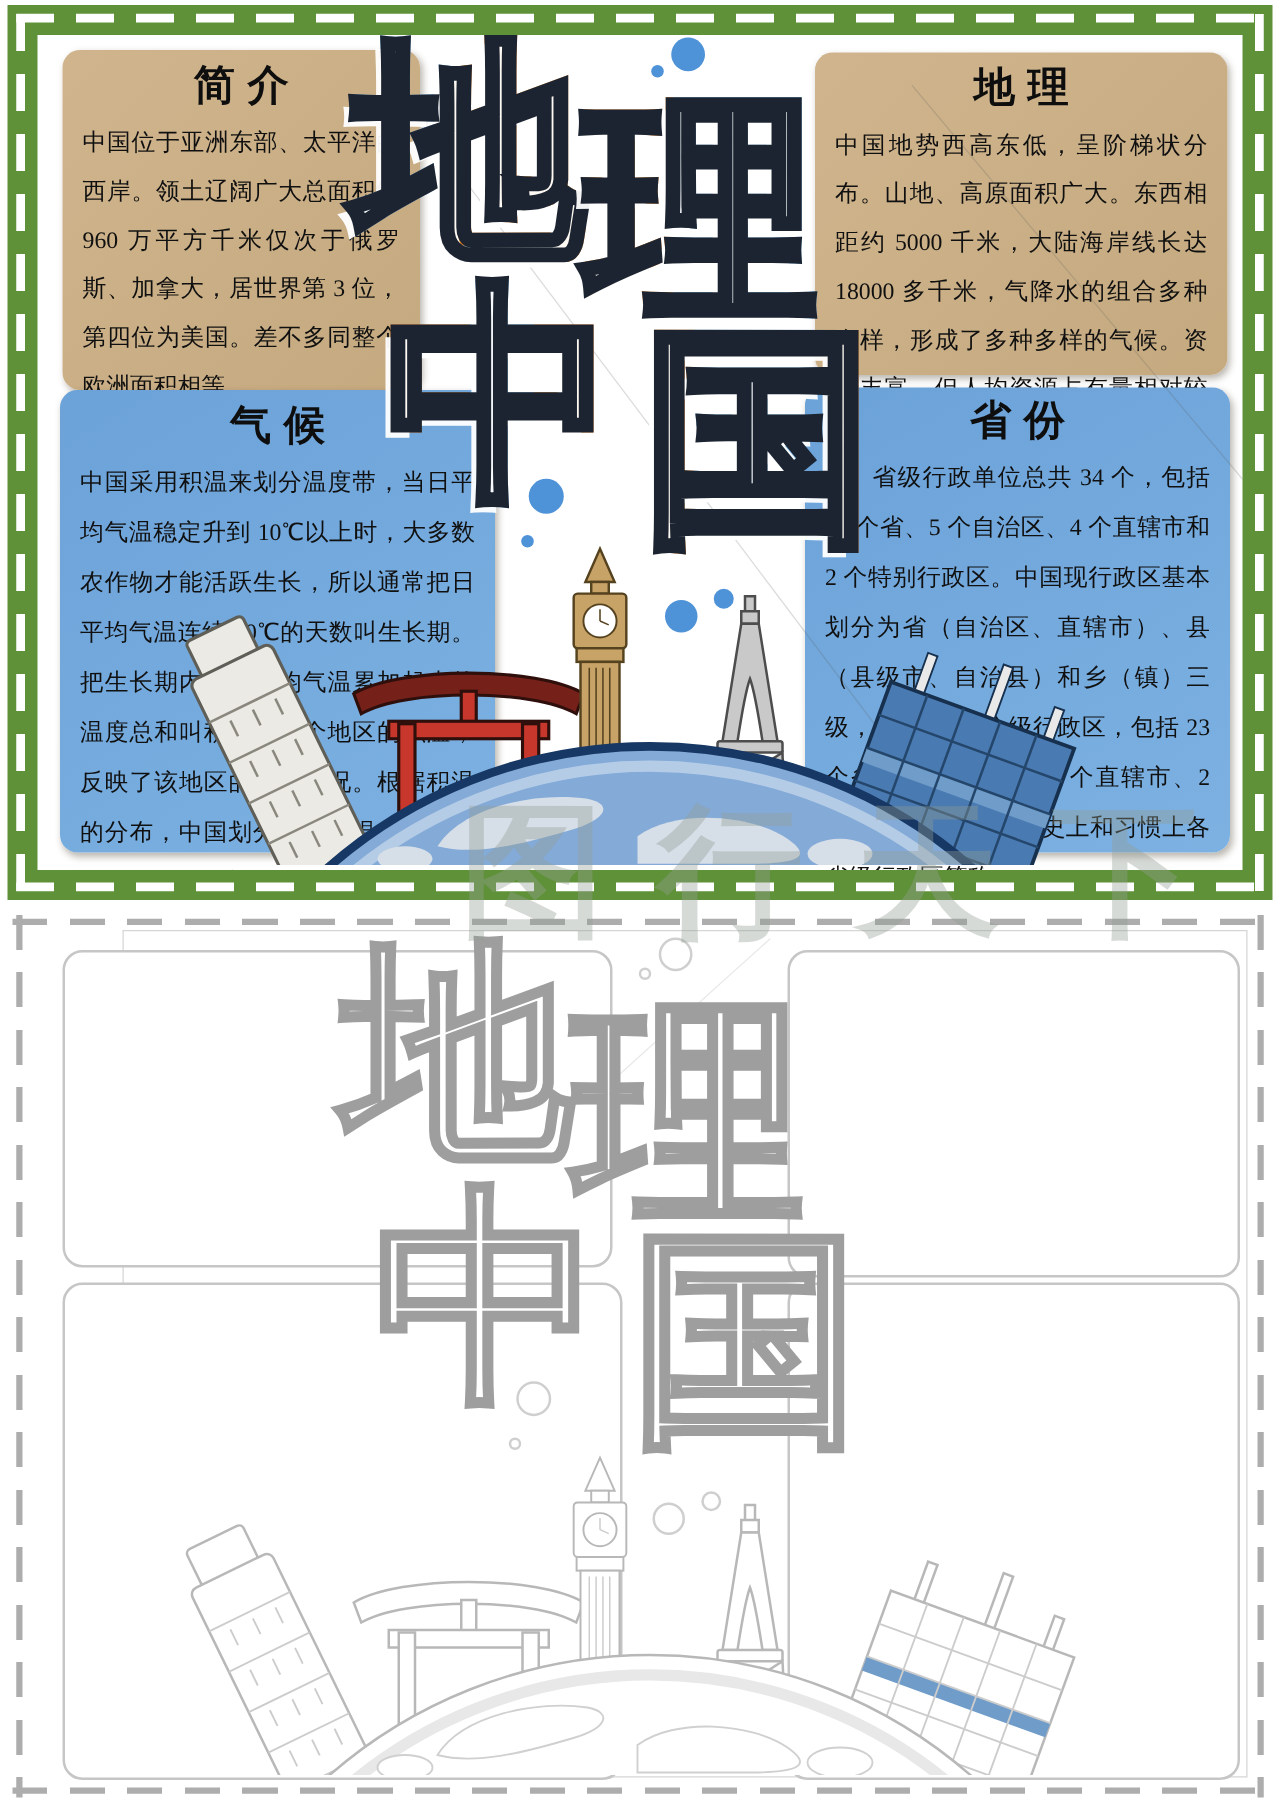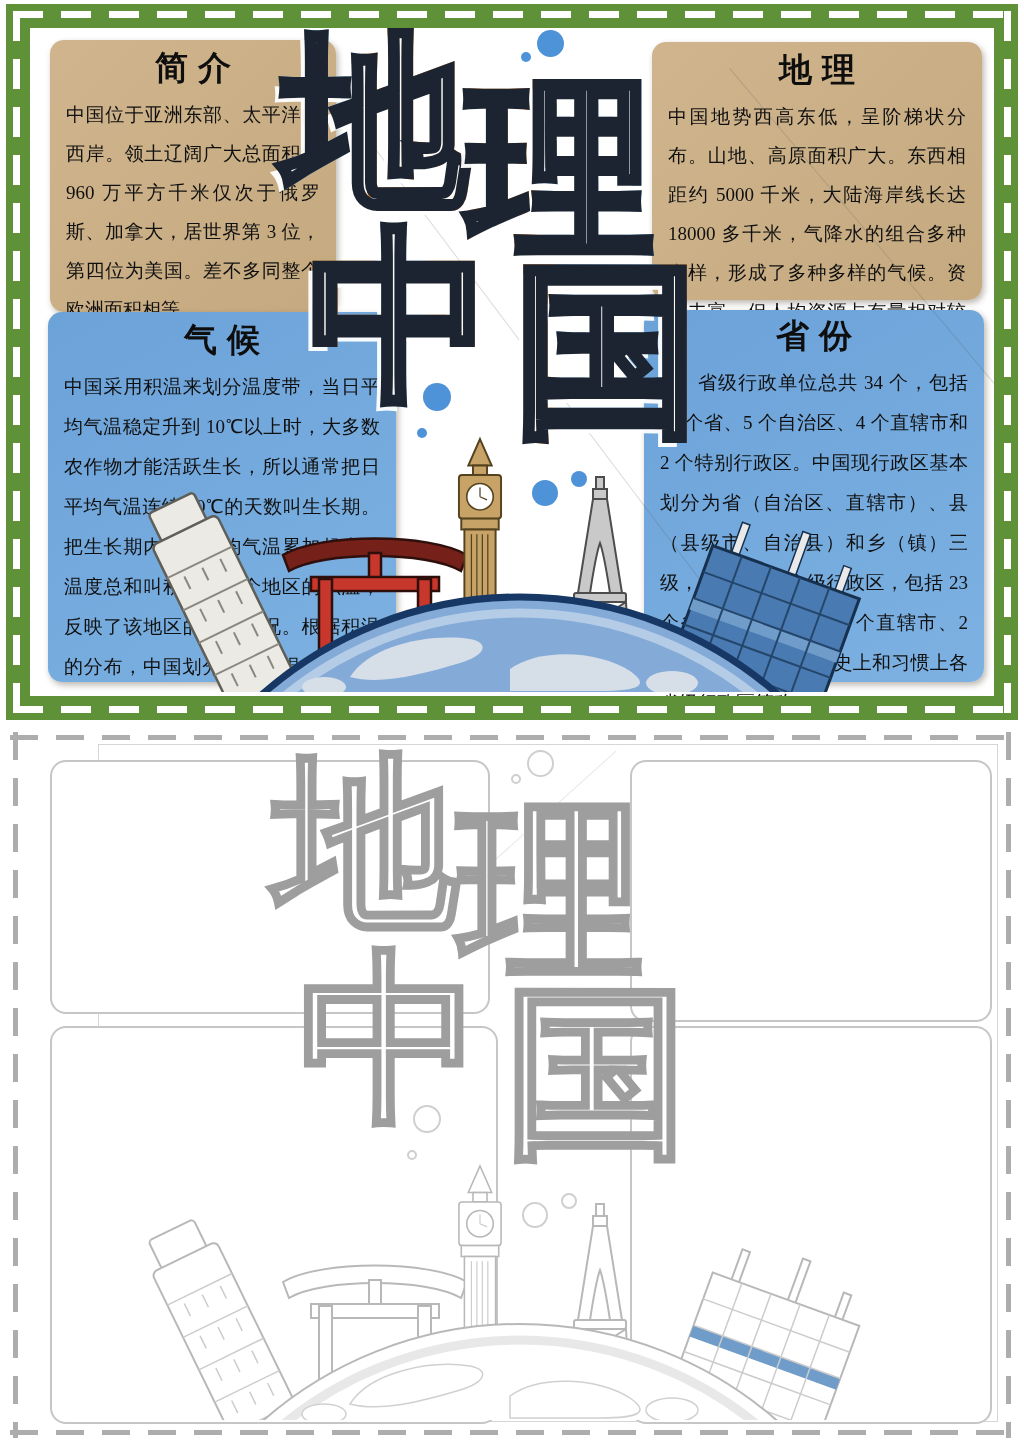--- a/index.html
+++ b/index.html
@@ -285,20 +285,21 @@
         </svg>
       </div>
 
       <span class="tchar tc-di">地</span>
       <span class="tchar tc-li">理</span>
       <span class="tchar tc-zhong">中</span>
       <span class="tchar tc-guo">国</span>
     </div>
 
     <div class="white-dashes"></div>
+    <div class="watermark">图行天下</div>
   </div>
 
   <div class="poster-bottom">
     <div class="inner-b">
       <div class="inner-frame"></div>
       <div class="diag diag-c"></div>
 
       <div class="obox obox-tl"></div>
       <div class="obox obox-tr"></div>
       <div class="obox obox-bl"></div>

